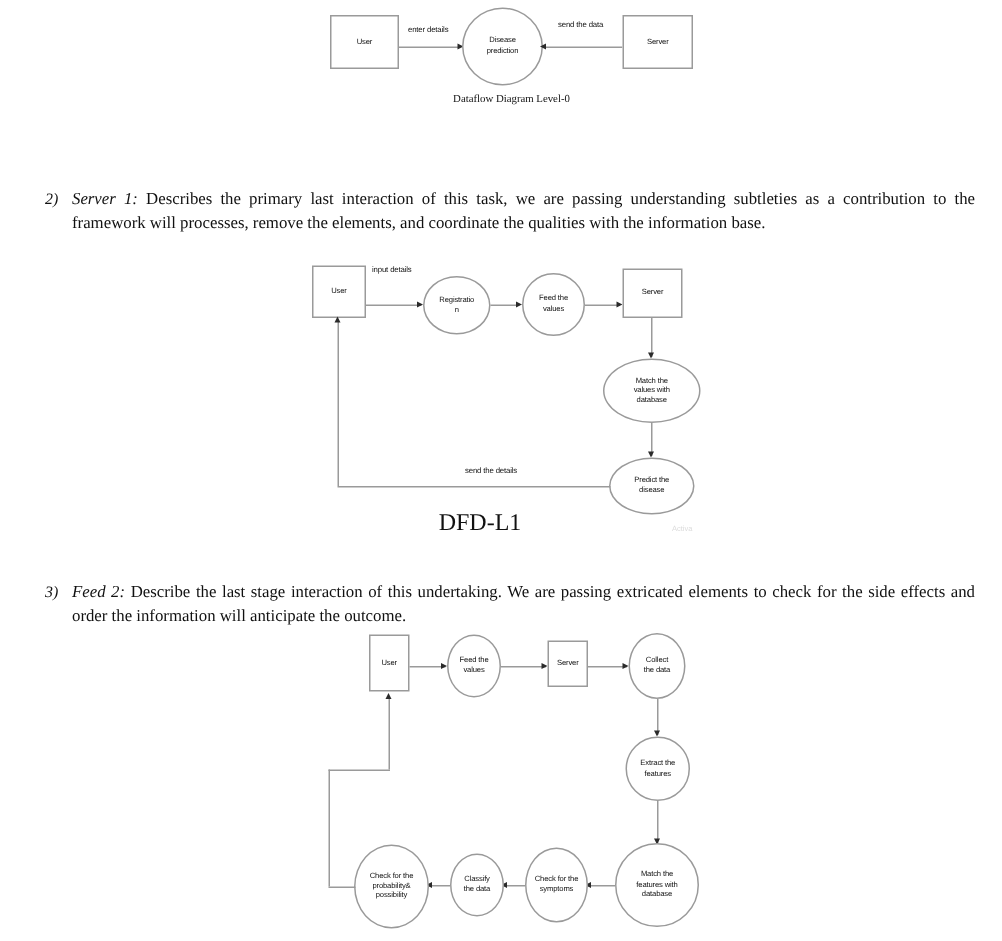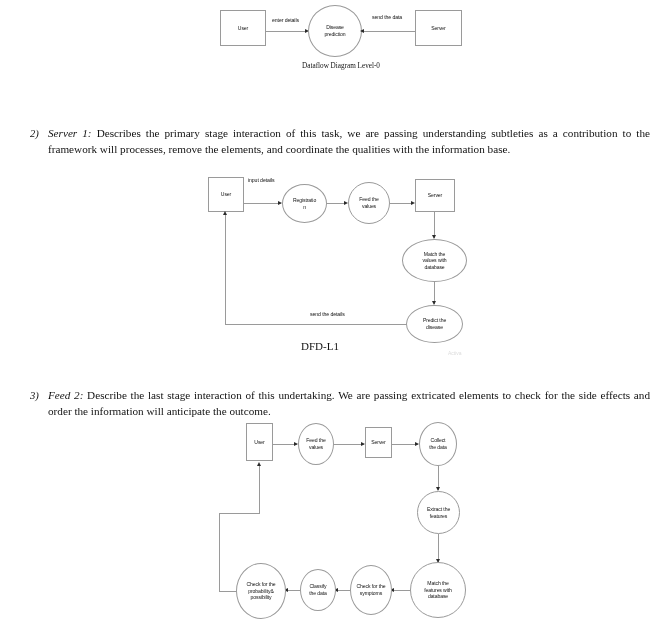--- a/index.html
+++ b/index.html
@@ -74,21 +74,21 @@
     letter-spacing:-0.1px;
   }
   .caption{
     position:absolute;
     font-family:"Liberation Serif", serif;
     color:#111;
     white-space:nowrap;
     text-align:center;
   }
   .caption.small{font-size:7.2px;}
-  .caption.big{font-size:11px;}
+  .caption.big{font-size:16px;}
   .watermark{
     position:absolute;
     font-family:"Liberation Sans", sans-serif;
     font-size:5px;
     color:#dcdcdc;
     white-space:nowrap;
   }
 </style>
 </head>
 <body>
@@ -118,21 +118,21 @@
 
     <div class="node rect" style="left:415px;top:10px;width:47px;height:36px;">
       <span class="txt">Server</span>
     </div>
 
     <div class="caption small" style="left:231px;top:62px;width:220px;">Dataflow Diagram Level-0</div>
   </div>
 
   <div class="para" style="left:22px;top:126px;width:628px;">
     <div class="marker">2)</div>
-    <div class="body"><span class="lead">Server 1:</span><span> Describes the primary stage interaction of this task, we are passing understanding subtleties as a contribution to the framework will processes, remove the elements, and coordinate the qualities with the information base.</span></div>
+    <div class="body"><span class="lead">Server 1:</span><span> Describes the primary last interaction of this task, we are passing understanding subtleties as a contribution to the framework will processes, remove the elements, and coordinate the qualities with the information base.</span></div>
   </div>
 
   <div class="diagram" style="left:0px;top:0px;width:668px;height:370px;">
 
     <div class="node rect" style="left:208px;top:177px;width:36px;height:35px;">
       <span class="txt">User</span>
     </div>
 
     <div class="elabel" style="left:248px;top:177px;">input details</div>
 

